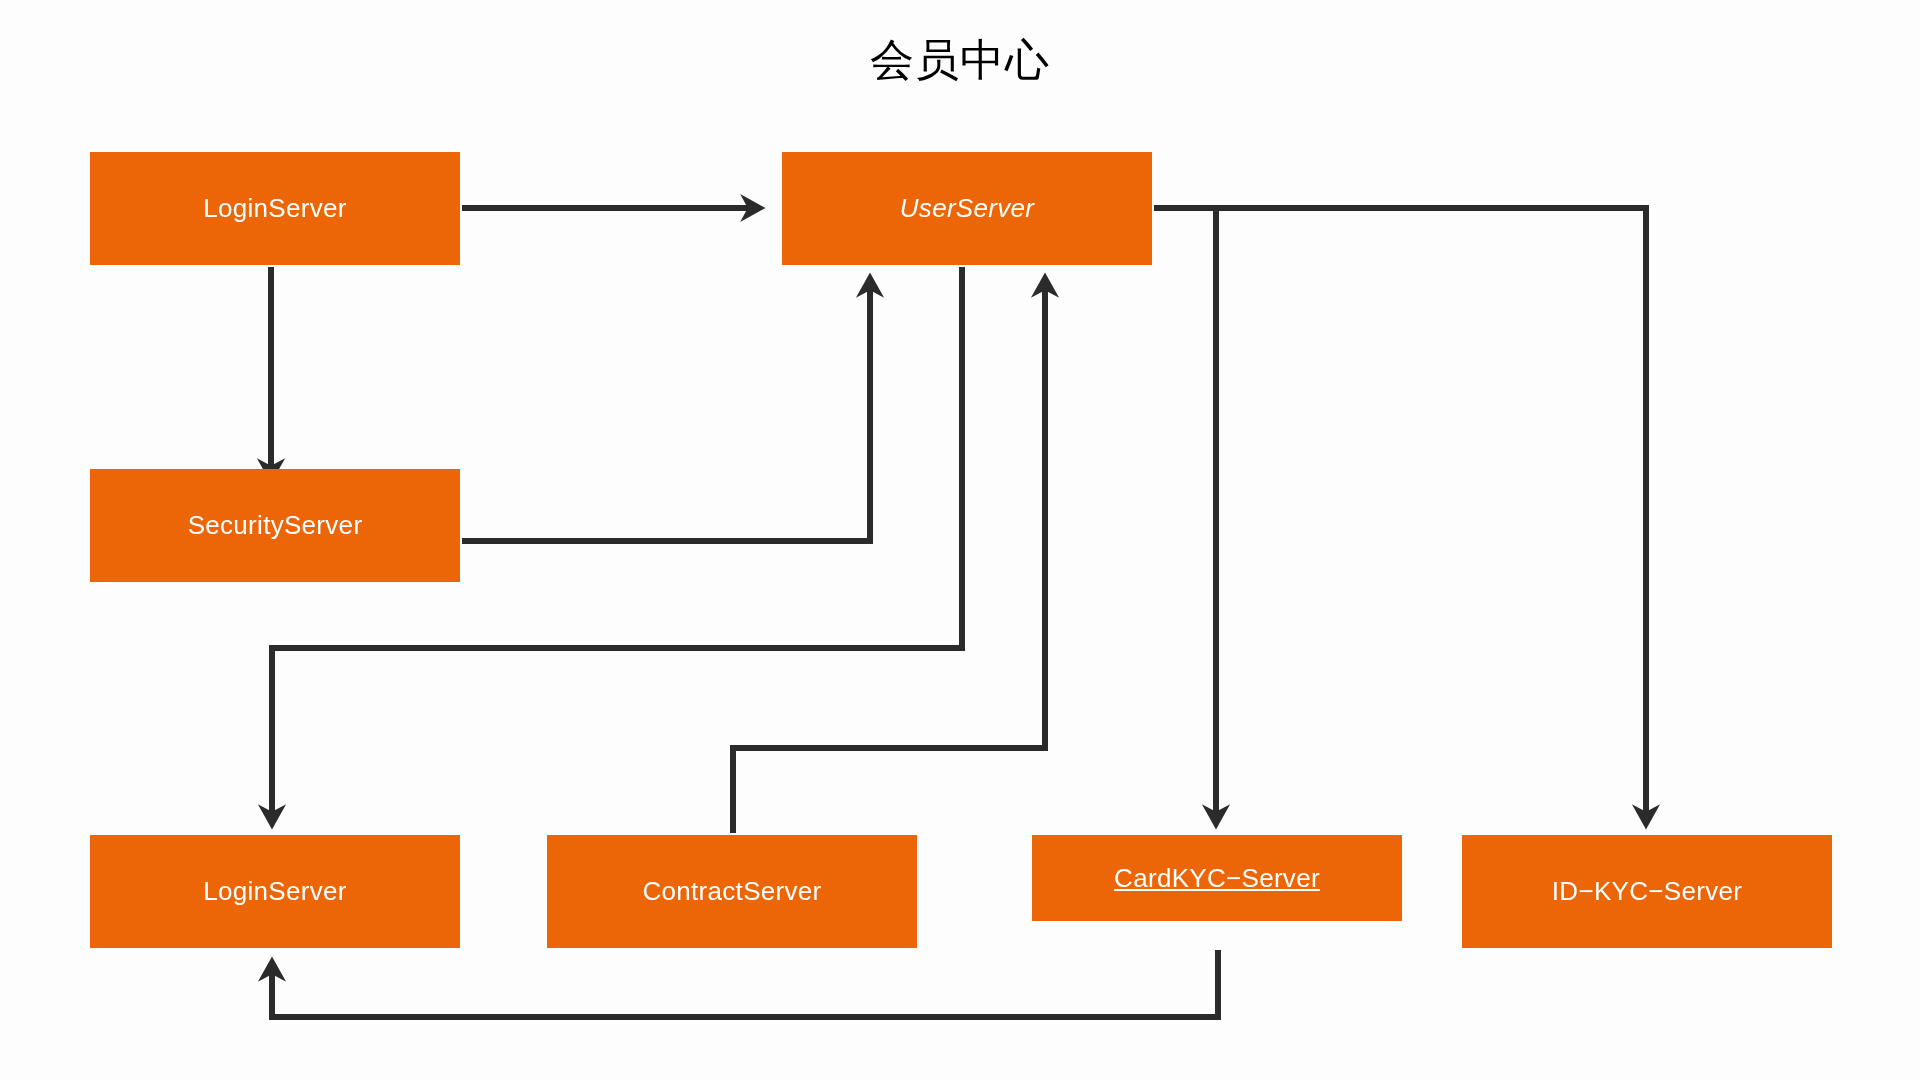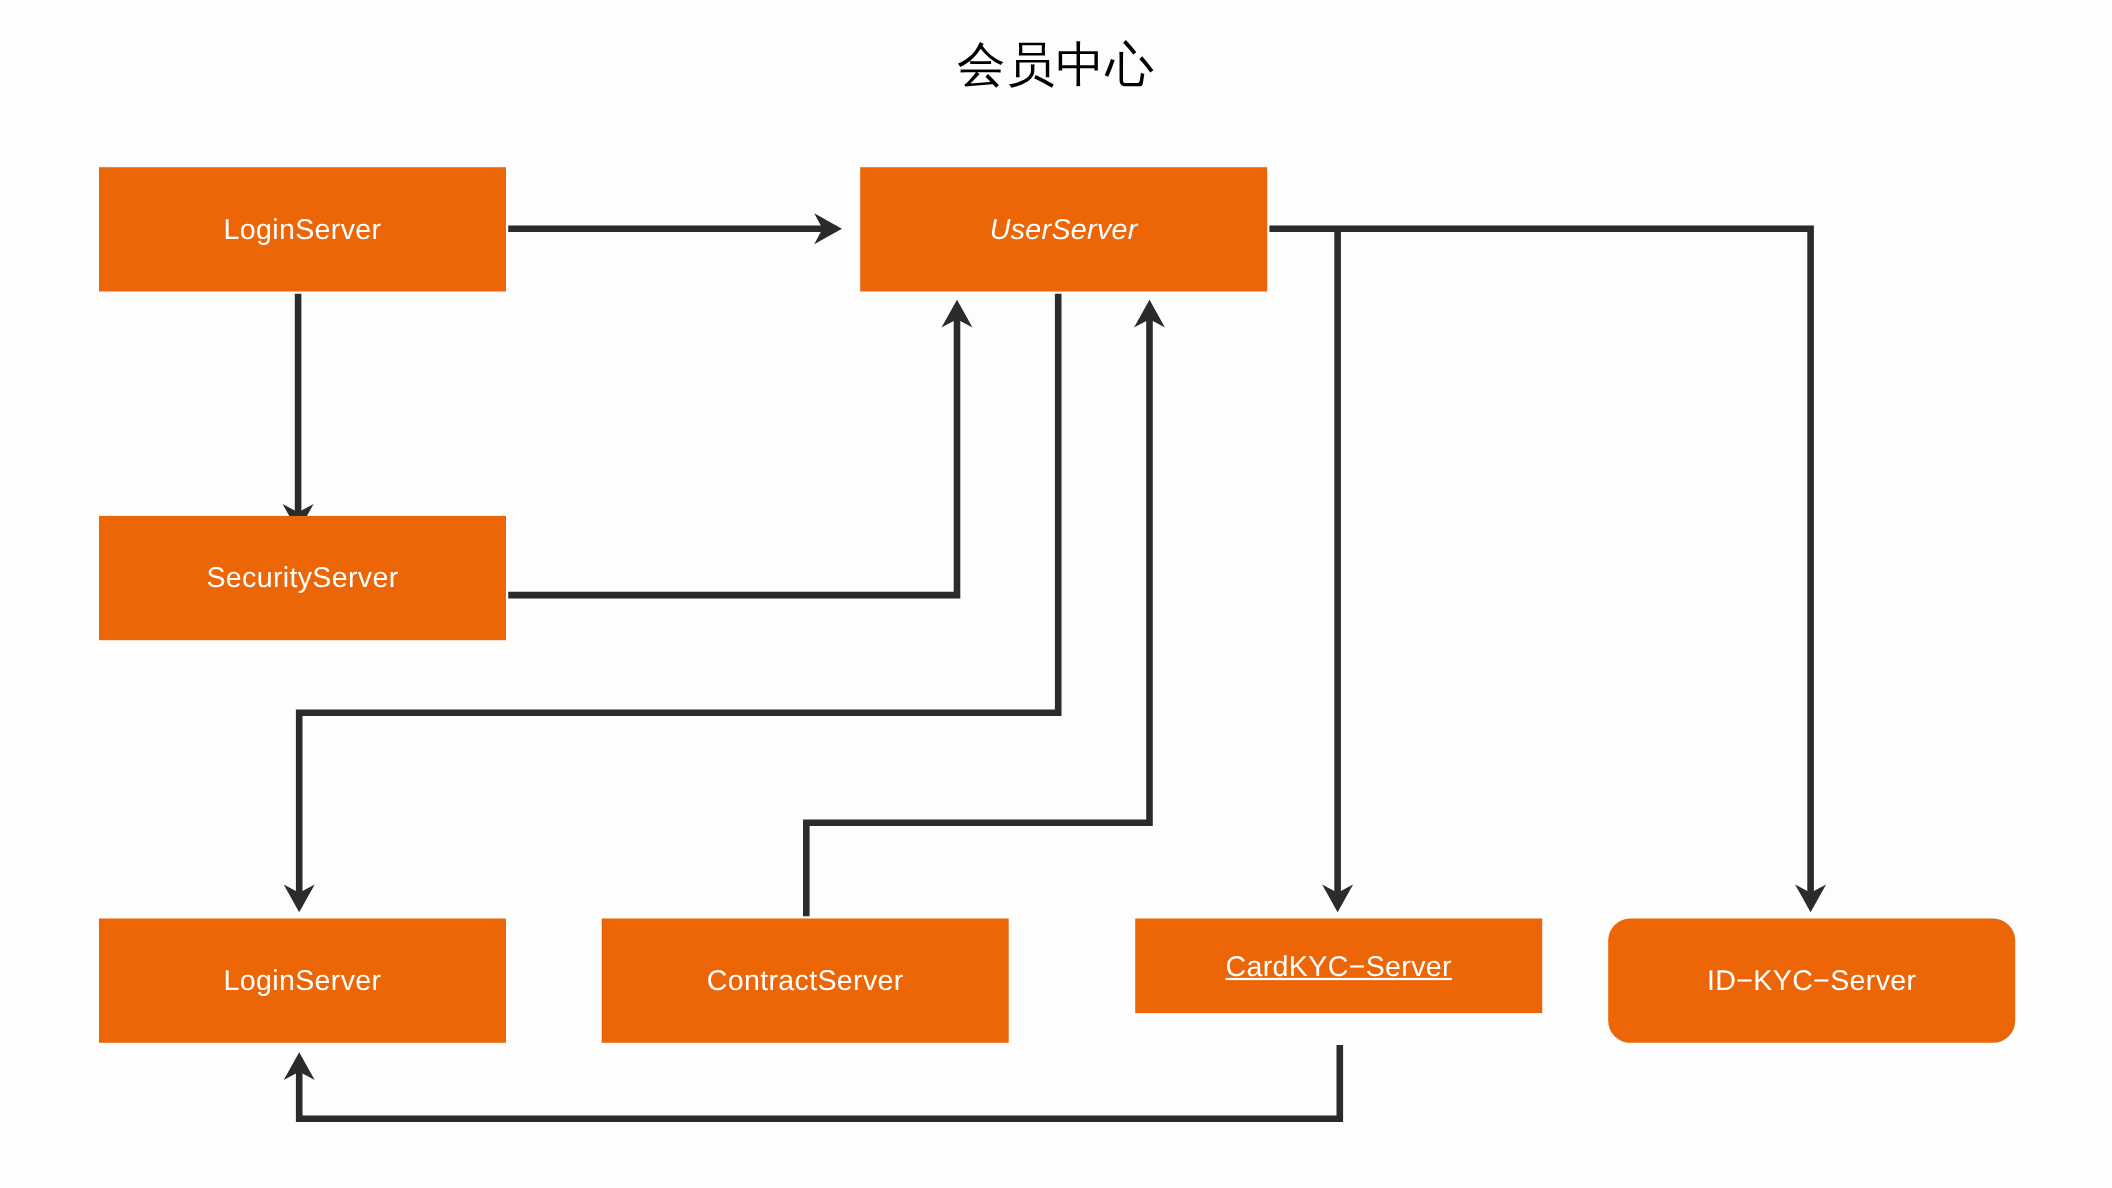--- a/index.html
+++ b/index.html
@@ -86,16 +86,16 @@
       </g>
   </svg>
 
   <div id="nodes-layer">
       <div class="node" style="left: 90px; top: 152px; width: 370px; height: 113px; background: rgb(236, 102, 8); color: rgb(255, 255, 255);">LoginServer</div>
       <div class="node" style="left: 782px; top: 152px; width: 370px; height: 113px; background: rgb(236, 102, 8); color: rgb(255, 255, 255); font-style: italic;">UserServer</div>
       <div class="node" style="left: 90px; top: 469px; width: 370px; height: 113px; background: rgb(236, 102, 8); color: rgb(255, 255, 255);">SecurityServer</div>
       <div class="node" style="left: 90px; top: 835px; width: 370px; height: 113px; background: rgb(236, 102, 8); color: rgb(255, 255, 255);">LoginServer</div>
       <div class="node" style="left: 547px; top: 835px; width: 370px; height: 113px; background: rgb(236, 102, 8); color: rgb(255, 255, 255);">ContractServer</div>
       <div class="node" style="left: 1032px; top: 835px; width: 370px; height: 86px; background: rgb(236, 102, 8); color: rgb(255, 255, 255); text-decoration: underline;">CardKYC−Server</div>
-      <div class="node" style="left: 1462px; top: 835px; width: 370px; height: 113px; background: rgb(236, 102, 8); color: rgb(255, 255, 255); border-radius: 20px;">ID−KYC−Server</div>
+      <div class="node" style="left: 1462px; top: 835px; width: 370px; height: 113px; background: rgb(236, 102, 8); color: rgb(255, 255, 255);">ID−KYC−Server</div>
     </div>
 
 </div>
 
 </body></html>

